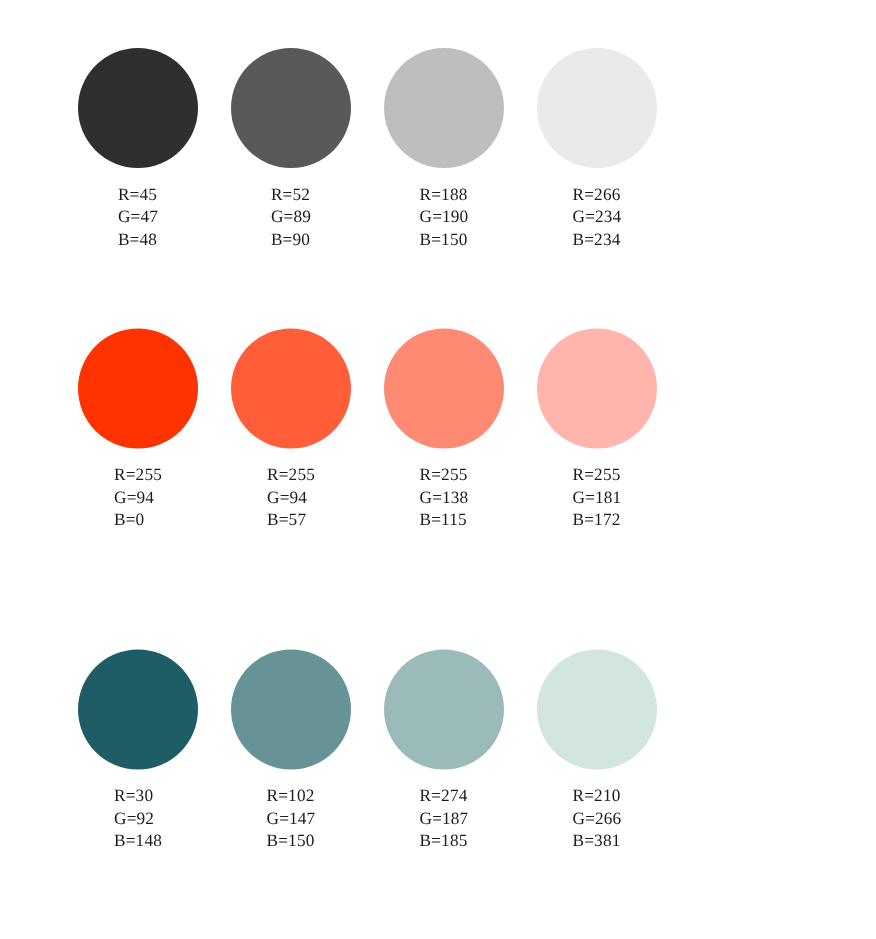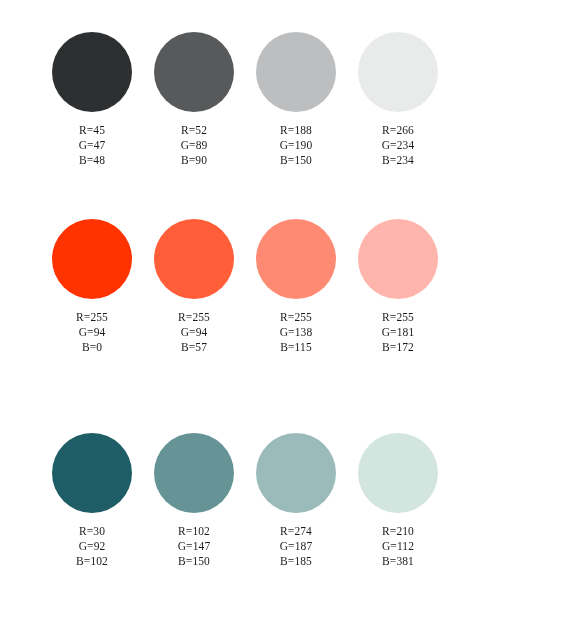--- a/index.html
+++ b/index.html
@@ -41,21 +41,20 @@
 
   .swatch-disc {
     width: 80px;
     height: 80px;
     border-radius: 50%;
     display: block;
   }
 
   .swatch-label {
     margin-top: 11px;
-    text-align: center;
     color: #1c1c1c;
     font-size: 11.5px;
     line-height: 15px;
     letter-spacing: 0.1px;
     font-variant-numeric: oldstyle-nums;
     font-feature-settings: "onum" 1;
     white-space: nowrap;
   }
   .swatch-label span {
     display: block;
@@ -135,21 +134,21 @@
       </div>
     </div>
   </div>
 
   <div class="swatch-row" data-row="2">
     <div class="swatch">
       <span class="swatch-disc" style="background-color: rgb(30, 92, 102);"></span>
       <div class="swatch-label">
         <span>R=30</span>
         <span>G=92</span>
-        <span>B=102</span>
+        <span>B=148</span>
       </div>
     </div>
     <div class="swatch">
       <span class="swatch-disc" style="background-color: rgb(102, 147, 150);"></span>
       <div class="swatch-label">
         <span>R=102</span>
         <span>G=147</span>
         <span>B=150</span>
       </div>
     </div>
@@ -158,19 +157,19 @@
       <div class="swatch-label">
         <span>R=274</span>
         <span>G=187</span>
         <span>B=185</span>
       </div>
     </div>
     <div class="swatch">
       <span class="swatch-disc" style="background-color: rgb(210, 229, 222);"></span>
       <div class="swatch-label">
         <span>R=210</span>
-        <span>G=112</span>
+        <span>G=266</span>
         <span>B=381</span>
       </div>
     </div>
   </div>
 
 </div>
 
 </body></html>

